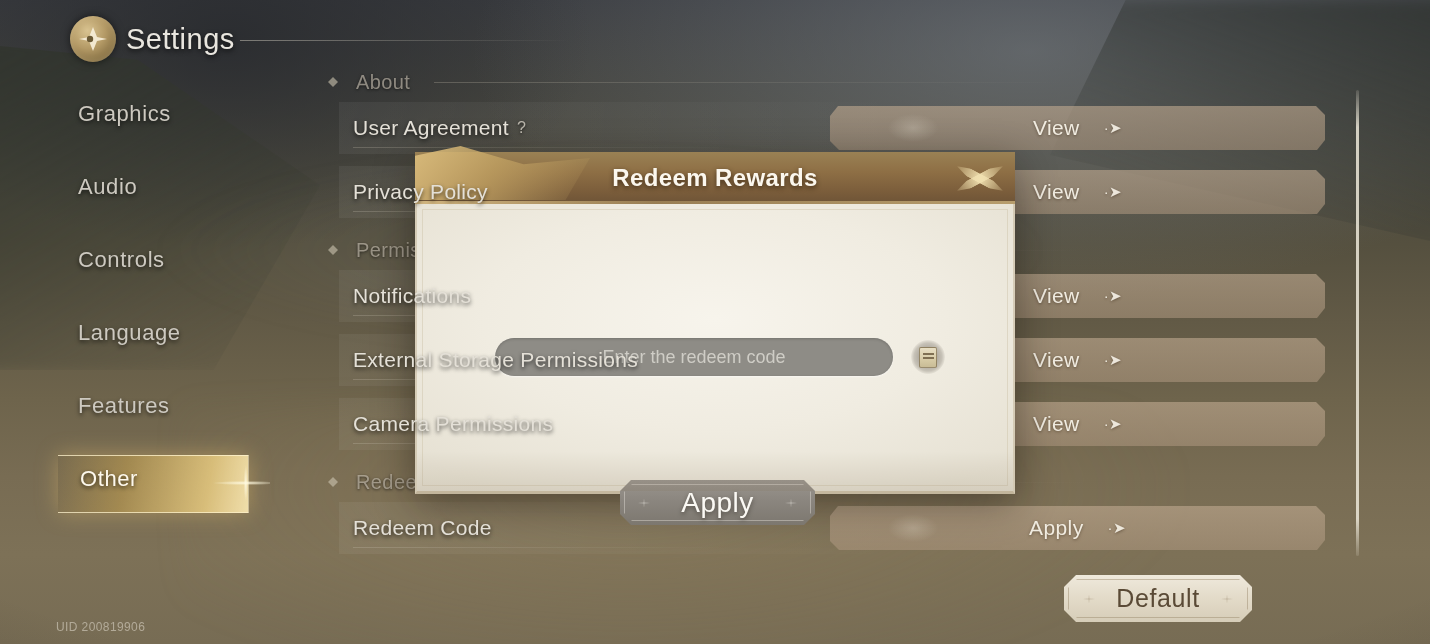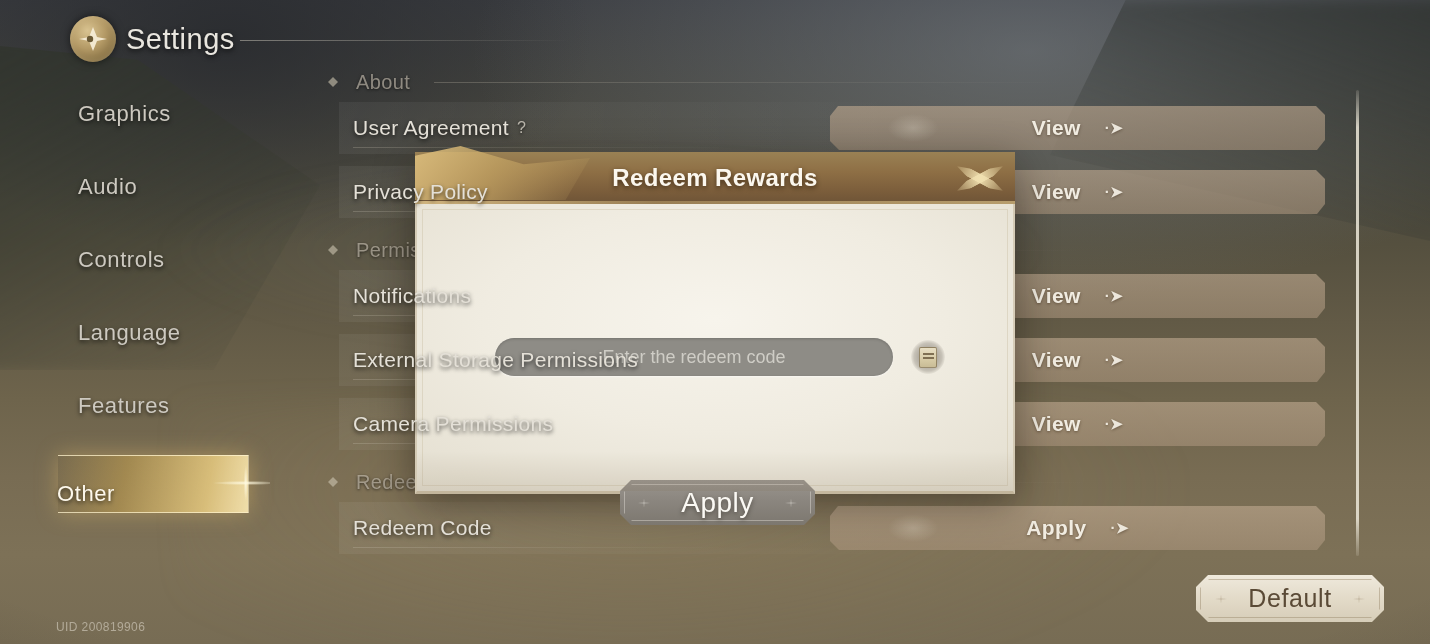--- a/index.html
+++ b/index.html
@@ -78,21 +78,21 @@
   
   .sidebar { position: absolute; left: 0px; top: 86px; width: 300px; }
   .side-item {
     position: relative; height: 56px; display: flex; align-items: center;
     padding-left: 78px; margin-bottom: 17px; cursor: pointer;
   }
   .side-item .label {
     font-size: 22px; color: #cdc9c0; letter-spacing: 0.6px;
     text-shadow: 0 2px 4px rgba(0,0,0,0.65);
   }
-  .side-item.selected { padding-left: 57px; align-items: flex-end; }
+  .side-item.selected { padding-left: 80px; }
   .side-item.selected::before {
     content: ""; position: absolute; left: 58px; top: 4px; width: 190px; height: 56px;
     background: linear-gradient(100deg, rgba(150,118,54,0.10) 0%, rgba(196,160,78,0.55) 35%, rgba(232,203,128,0.85) 78%, rgba(246,228,175,0.95) 100%);
     border-top: 1px solid rgba(255,243,206,0.75);
     border-bottom: 1px solid rgba(255,243,206,0.75);
     border-right: 1px solid rgba(255,243,206,0.55);
     box-shadow: 0 0 22px rgba(225,186,108,0.45);
   }
   .side-item.selected::after {
     content: ""; position: absolute; left: 160px; top: 10px; width: 110px; height: 44px;
@@ -155,34 +155,34 @@
   .action-btn::before {
     content: ""; position: absolute; left: 46px; top: 50%; transform: translateY(-50%);
     width: 74px; height: 44px;
     background: radial-gradient(ellipse 36px 20px at 50% 50%, rgba(255,250,238,0.22), rgba(255,250,238,0) 70%);
     clip-path: polygon(50% 0, 100% 50%, 50% 100%, 0 50%);
   }
   .action-btn .btn-text {
     position: relative; z-index: 2;
     font-size: 21px; color: #f1ece1; letter-spacing: 0.4px;
     text-shadow: 0 1px 3px rgba(60,44,28,0.55);
-    display: flex; align-items: center; gap: 24px; font-weight: bold;
+    display: flex; align-items: center; gap: 24px;
   }
   .action-btn .arrow { font-size: 15px; opacity: 0.95; }
 
   
   .scrollbar {
     position: absolute; left: 1356px; top: 90px; width: 3px; height: 466px;
     background: linear-gradient(to bottom, rgba(232,226,210,0.15), rgba(236,231,216,0.85) 8%, rgba(236,231,216,0.85) 92%, rgba(232,226,210,0.15));
     border-radius: 2px; cursor: pointer;
   }
 
   
   .default-btn {
-    position: absolute; left: 1196px; top: 575px; width: 188px; height: 47px;
+    position: absolute; left: 1064px; top: 575px; width: 188px; height: 47px;
     background: linear-gradient(to bottom, #efe9dc 0%, #e3dbc9 48%, #d6cdb8 100%);
     clip-path: polygon(0 12px, 12px 0, calc(100% - 12px) 0, 100% 12px, 100% calc(100% - 12px), calc(100% - 12px) 100%, 12px 100%, 0 calc(100% - 12px));
     display: flex; align-items: center; justify-content: center; cursor: pointer;
     box-shadow: 0 3px 8px rgba(0,0,0,0.35);
   }
   .default-btn .inner-frame {
     position: absolute; inset: 4px;
     border: 1px solid rgba(150,132,104,0.45);
     clip-path: polygon(0 9px, 9px 0, calc(100% - 9px) 0, 100% 9px, 100% calc(100% - 9px), calc(100% - 9px) 100%, 9px 100%, 0 calc(100% - 9px));
   }

